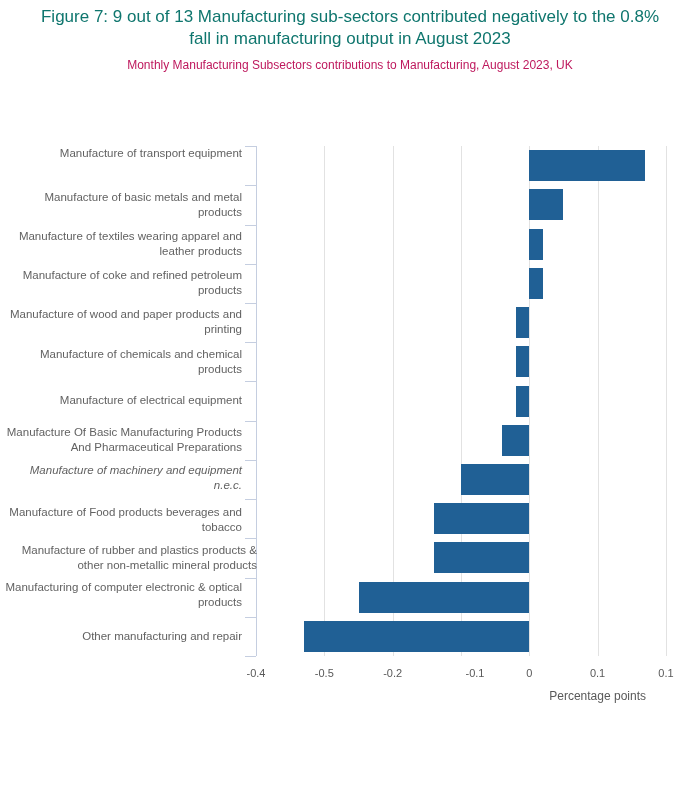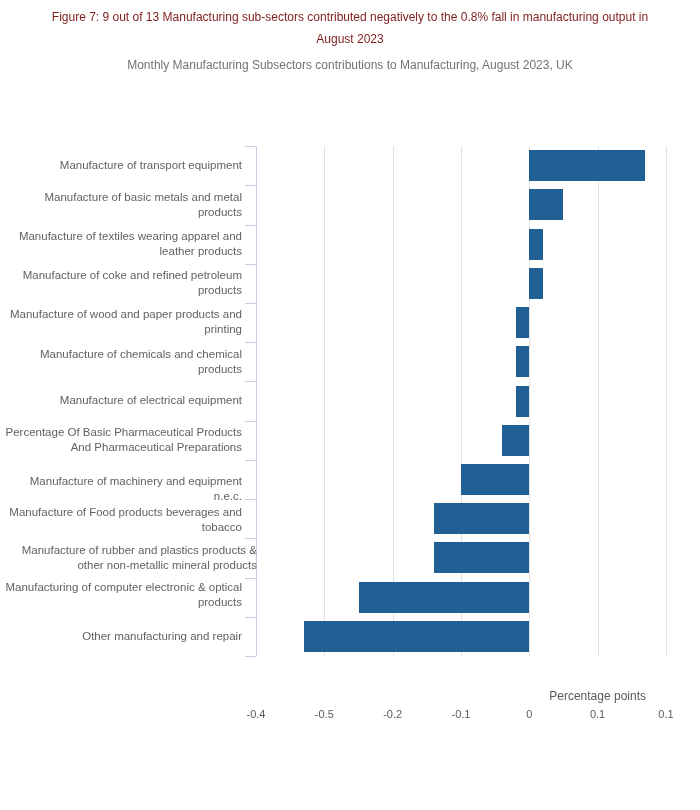--- a/index.html
+++ b/index.html
@@ -14,33 +14,33 @@
     height: 810px;
     background: #ffffff;
     overflow: hidden;
   }
   .chart-title {
     position: absolute;
     top: 6px;
     left: 35px;
     width: 630px;
     text-align: center;
-    font-size: 12px;
+    font-size: 17px;
     line-height: 22px;
-    color: #7f1d1d;
+    color: #0f766e;
   }
   .chart-subtitle {
     position: absolute;
     top: 58px;
     left: 0;
     width: 700px;
     text-align: center;
     font-size: 12px;
     line-height: 15px;
-    color: #737373;
+    color: #be185d;
   }
   .gridline {
     position: absolute;
     width: 1px;
     background: #e2e2e2;
   }
   .y-axis-line {
     position: absolute;
     width: 1px;
     background: #c5cee0;
@@ -68,21 +68,20 @@
     line-height: 15px;
     color: #626262;
   }
   .x-tick-label {
     position: absolute;
     width: 44px;
     text-align: center;
     font-size: 11px;
     line-height: 13px;
     color: #595959;
-    margin-top: 41px;
   }
   .x-axis-title {
     position: absolute;
     top: 689px;
     left: 380px;
     width: 266px;
     text-align: right;
     font-size: 12px;
     color: #595959;
   }
@@ -110,47 +109,47 @@
       <div class="y-axis-tick" style="left: 245px; top: 342.2px; background: rgb(197, 206, 224);"></div>
       <div class="y-axis-tick" style="left: 245px; top: 381.4px; background: rgb(197, 206, 224);"></div>
       <div class="y-axis-tick" style="left: 245px; top: 420.6px; background: rgb(197, 206, 224);"></div>
       <div class="y-axis-tick" style="left: 245px; top: 459.8px; background: rgb(197, 206, 224);"></div>
       <div class="y-axis-tick" style="left: 245px; top: 499.1px; background: rgb(197, 206, 224);"></div>
       <div class="y-axis-tick" style="left: 245px; top: 538.3px; background: rgb(197, 206, 224);"></div>
       <div class="y-axis-tick" style="left: 245px; top: 577.5px; background: rgb(197, 206, 224);"></div>
       <div class="y-axis-tick" style="left: 245px; top: 616.8px; background: rgb(197, 206, 224);"></div>
       <div class="y-axis-tick" style="left: 245px; top: 656px; background: rgb(197, 206, 224);"></div>
       <div class="bar" style="left: 529.3px; width: 116.2px; top: 150.1px; background: rgb(32, 96, 149);"></div>
-      <div class="cat-label" style="top: 146px; height: 39.2px;">Manufacture of transport equipment</div>
+      <div class="cat-label" style="top: 134px; height: 39.2px;">Manufacture of transport equipment</div>
       <div class="bar" style="left: 529.3px; width: 34.2px; top: 189.3px; background: rgb(32, 96, 149);"></div>
       <div class="cat-label" style="top: 185.2px; height: 39.2px;">Manufacture of basic metals and metal products</div>
       <div class="bar" style="left: 529.3px; width: 13.7px; top: 228.6px; background: rgb(32, 96, 149);"></div>
       <div class="cat-label" style="top: 224.5px; height: 39.2px;">Manufacture of textiles wearing apparel and leather products</div>
       <div class="bar" style="left: 529.3px; width: 13.7px; top: 267.8px; background: rgb(32, 96, 149);"></div>
       <div class="cat-label" style="top: 263.7px; height: 39.2px;">Manufacture of coke and refined petroleum products</div>
       <div class="bar" style="left: 515.7px; width: 13.7px; top: 307px; background: rgb(32, 96, 149);"></div>
       <div class="cat-label" style="top: 302.9px; height: 39.2px;">Manufacture of wood and paper products and printing</div>
       <div class="bar" style="left: 515.7px; width: 13.7px; top: 346.3px; background: rgb(32, 96, 149);"></div>
       <div class="cat-label" style="top: 342.2px; height: 39.2px;">Manufacture of chemicals and chemical products</div>
       <div class="bar" style="left: 515.7px; width: 13.7px; top: 385.5px; background: rgb(32, 96, 149);"></div>
       <div class="cat-label" style="top: 381.4px; height: 39.2px;">Manufacture of electrical equipment</div>
       <div class="bar" style="left: 502px; width: 27.3px; top: 424.7px; background: rgb(32, 96, 149);"></div>
-      <div class="cat-label" style="top: 420.6px; height: 39.2px;">Percentage Of Basic Pharmaceutical Products And Pharmaceutical Preparations</div>
+      <div class="cat-label" style="top: 420.6px; height: 39.2px;">Manufacture Of Basic Manufacturing Products And Pharmaceutical Preparations</div>
       <div class="bar" style="left: 461px; width: 68.3px; top: 464px; background: rgb(32, 96, 149);"></div>
-      <div class="cat-label" style="top: 469px; height: 39.2px;">Manufacture of machinery and equipment n.e.c.</div>
+      <div class="cat-label" style="top: 458px; height: 39.2px; font-style: italic;">Manufacture of machinery and equipment n.e.c.</div>
       <div class="bar" style="left: 433.7px; width: 95.7px; top: 503.2px; background: rgb(32, 96, 149);"></div>
       <div class="cat-label" style="top: 500px; height: 39.2px;">Manufacture of Food products beverages and tobacco</div>
       <div class="bar" style="left: 433.7px; width: 95.7px; top: 542.4px; background: rgb(32, 96, 149);"></div>
       <div class="cat-label" style="top: 538.3px; height: 39.2px; padding-left: 15px;">Manufacture of rubber and plastics products &amp; other non-metallic mineral products</div>
       <div class="bar" style="left: 358.5px; width: 170.8px; top: 581.7px; background: rgb(32, 96, 149);"></div>
       <div class="cat-label" style="top: 575px; height: 39.2px;">Manufacturing of computer electronic &amp; optical products</div>
       <div class="bar" style="left: 303.8px; width: 225.5px; top: 620.9px; background: rgb(32, 96, 149);"></div>
       <div class="cat-label" style="top: 616.8px; height: 39.2px;">Other manufacturing and repair</div>
       <div class="x-tick-label" style="left: 234px; top: 667px;">-0.4</div>
       <div class="x-tick-label" style="left: 302.3px; top: 667px;">-0.5</div>
       <div class="x-tick-label" style="left: 370.7px; top: 667px;">-0.2</div>
-      <div class="x-tick-label" style="left: 439px; top: 667px;">-0.1</div>
+      <div class="x-tick-label" style="left: 453px; top: 667px;">-0.1</div>
       <div class="x-tick-label" style="left: 507.3px; top: 667px;">0</div>
       <div class="x-tick-label" style="left: 575.6px; top: 667px;">0.1</div>
       <div class="x-tick-label" style="left: 644px; top: 667px;">0.1</div>
     </div>
   <div class="x-axis-title">Percentage points</div>
 </div>
 
 </body></html>

